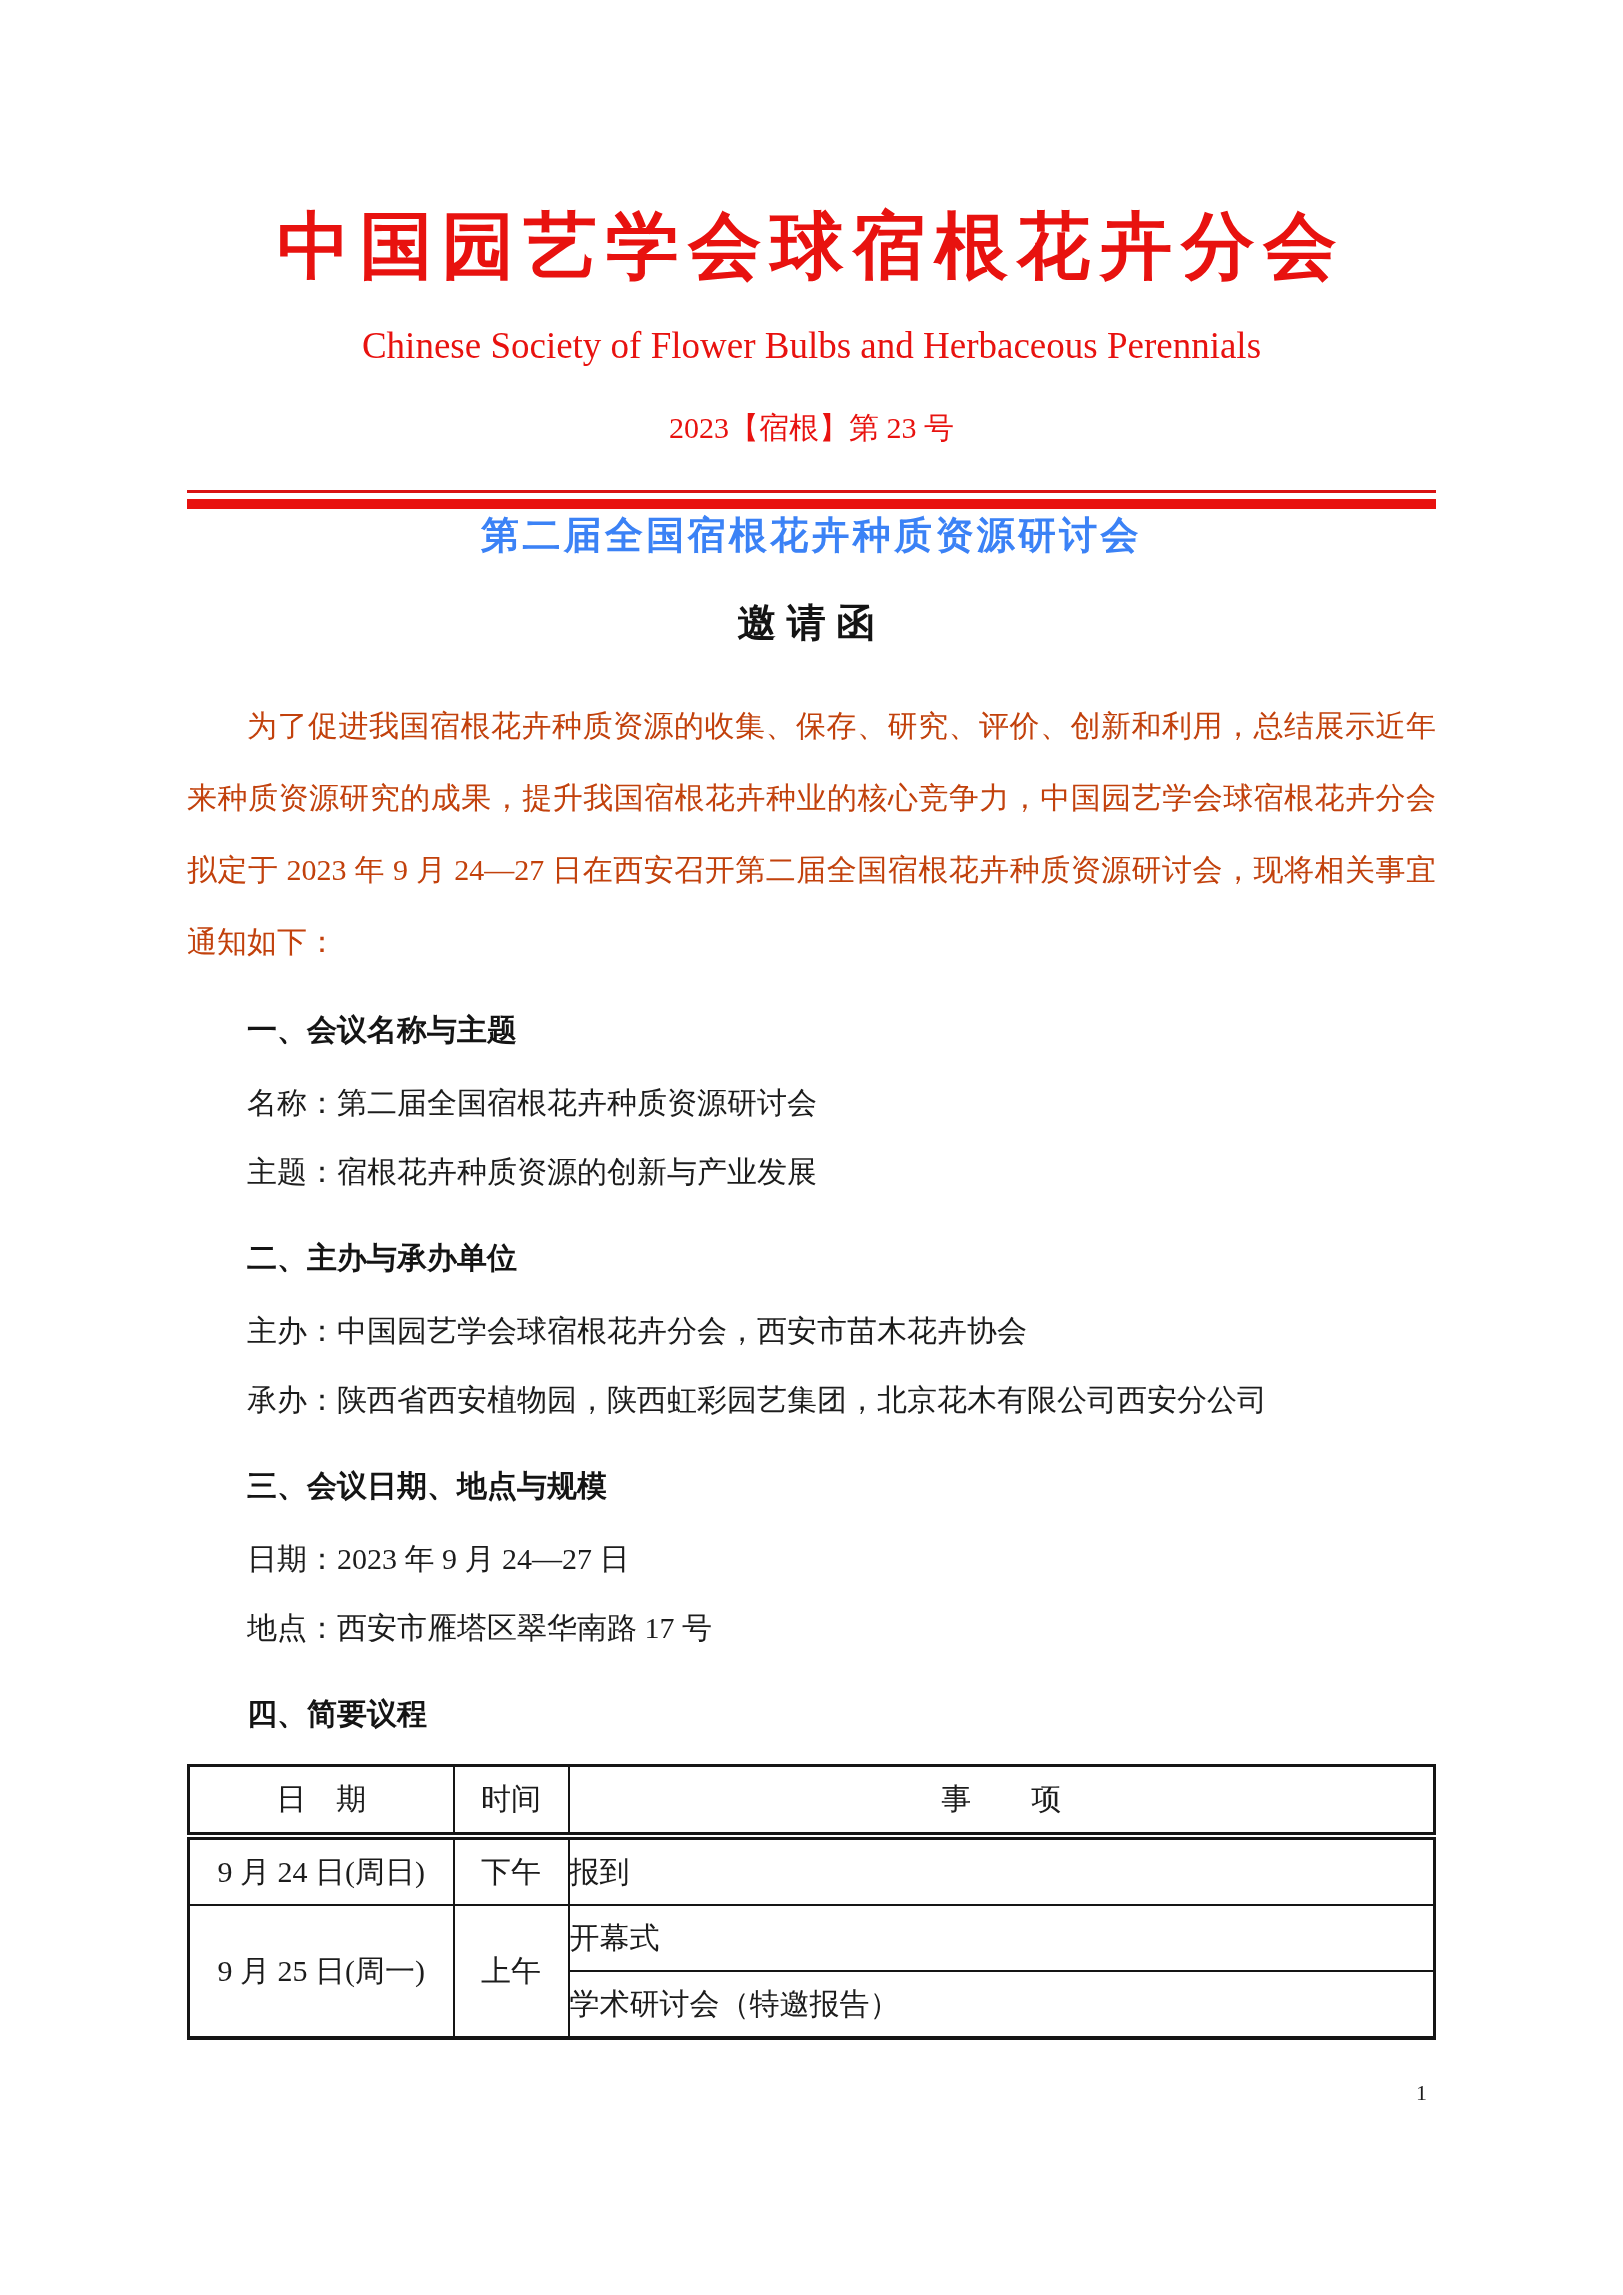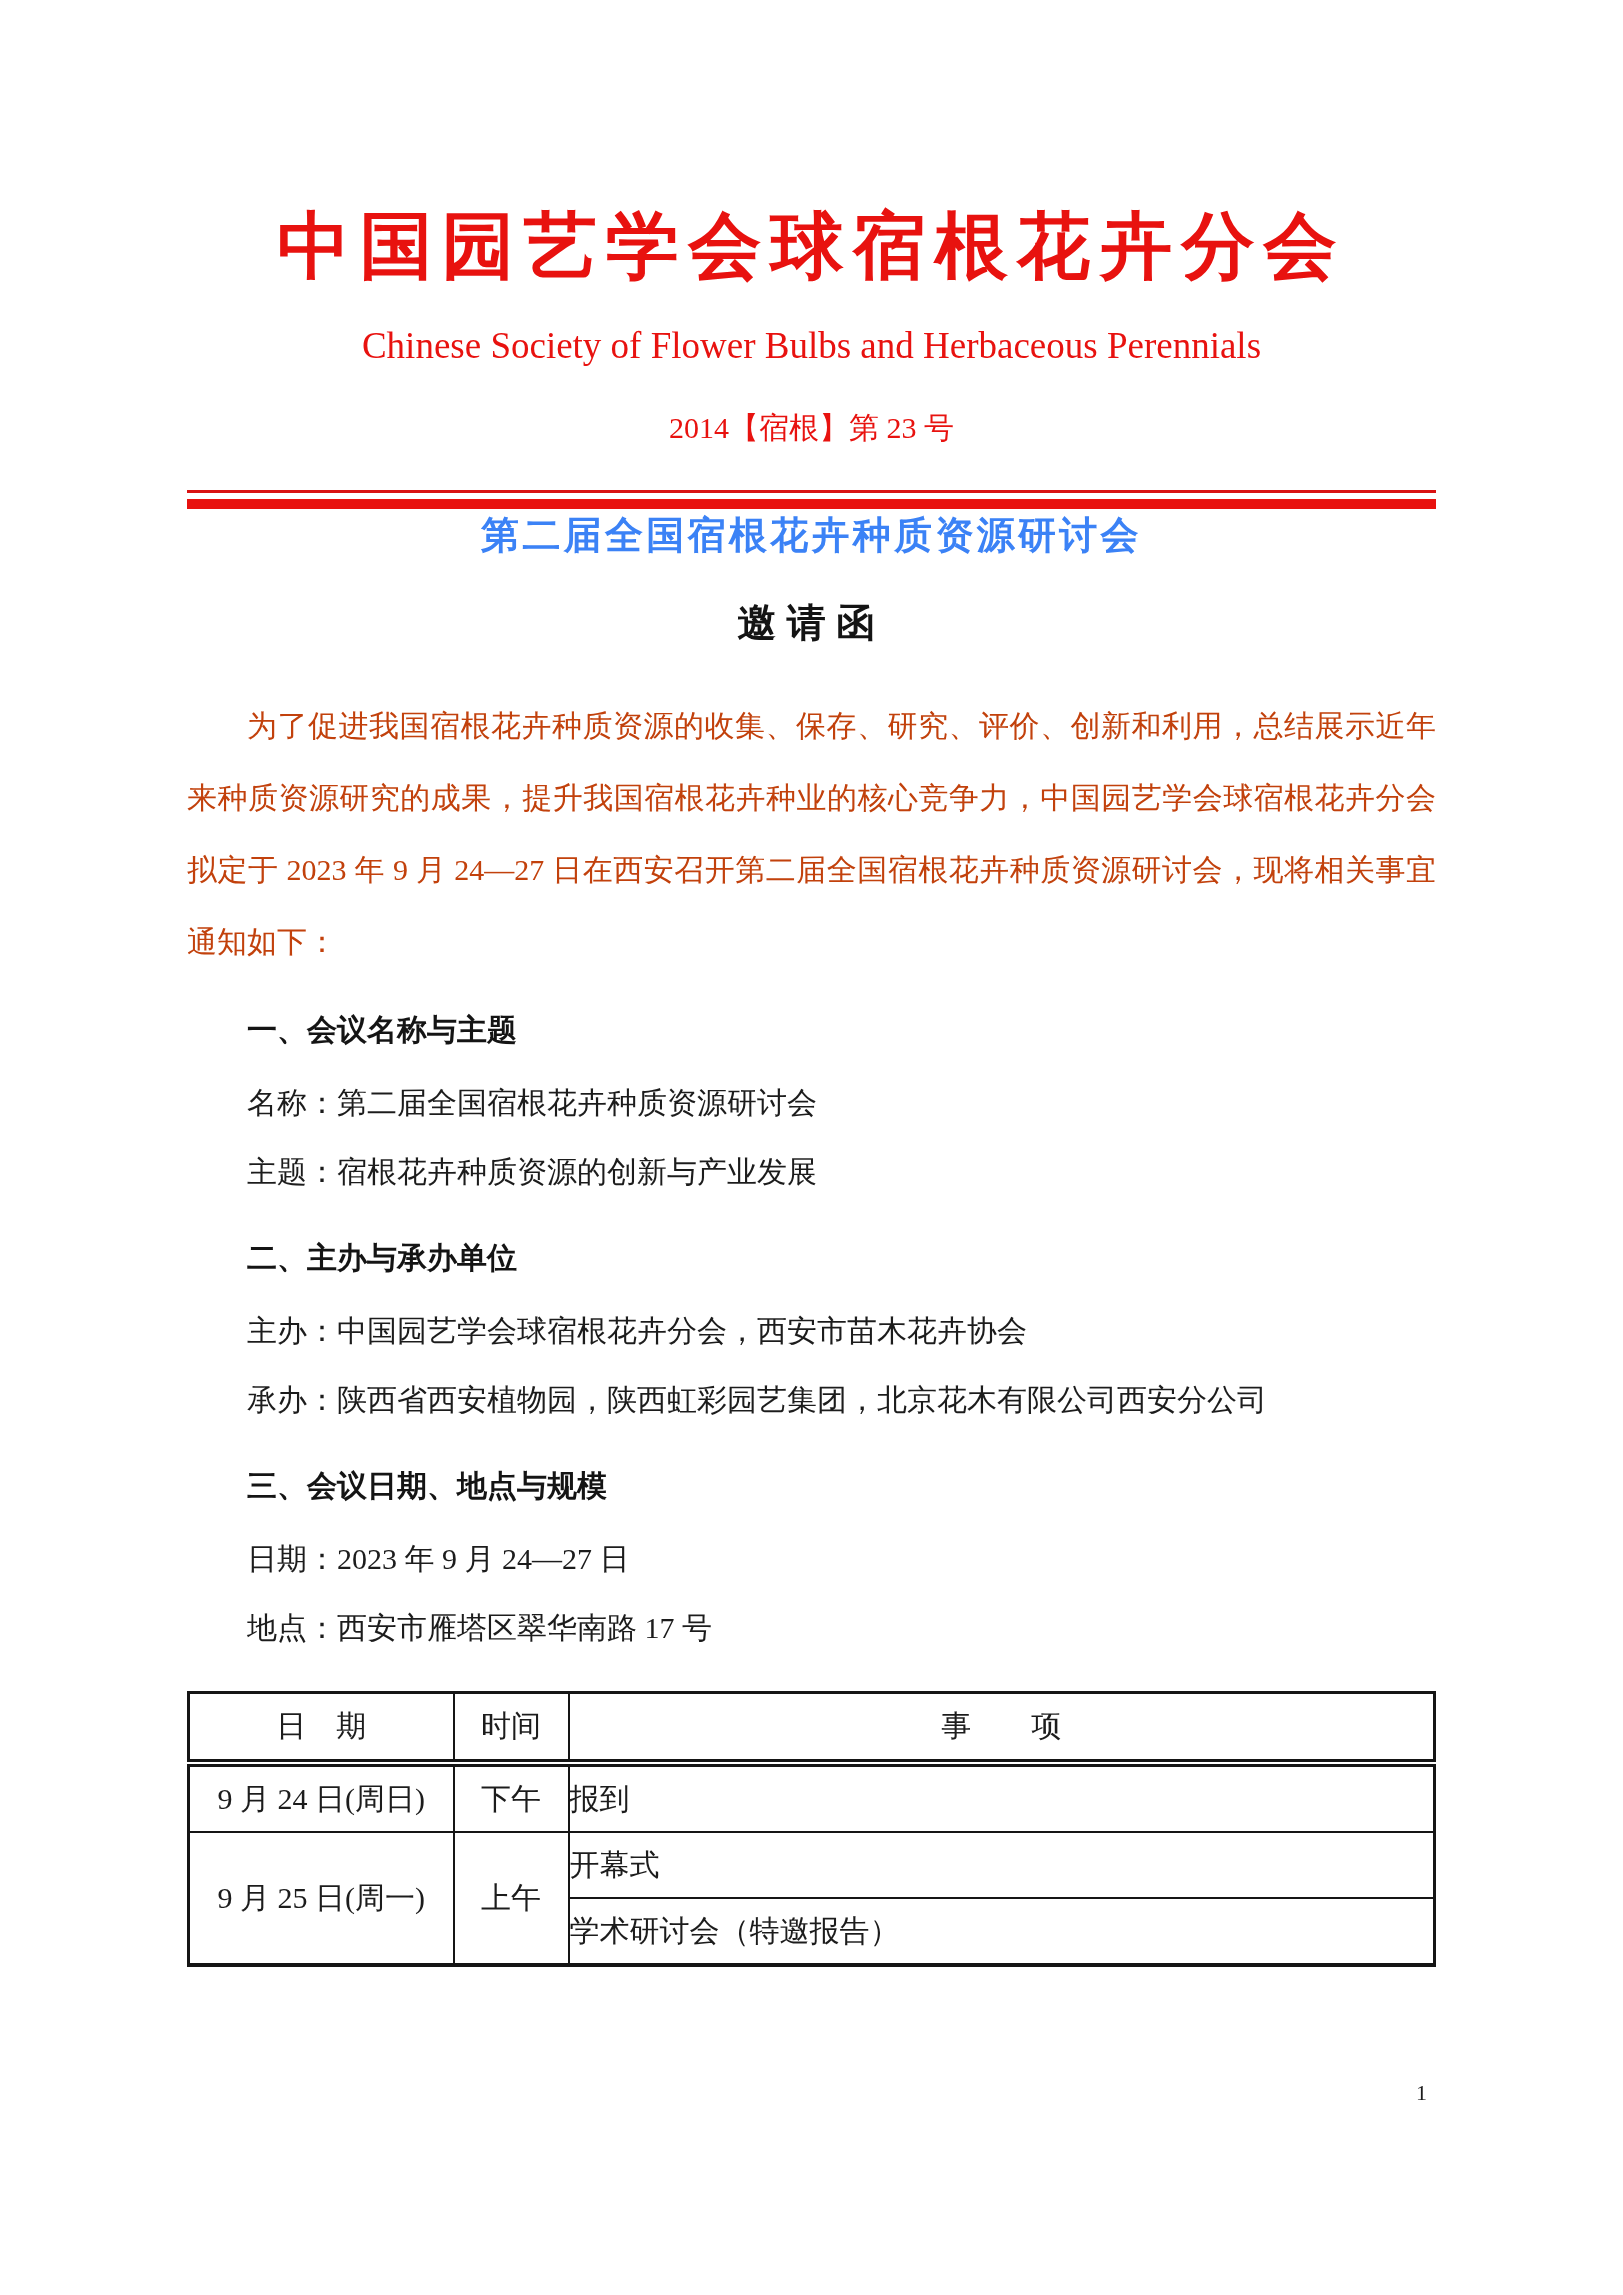--- a/index.html
+++ b/index.html
@@ -127,21 +127,21 @@
   }
 </style>
 </head>
 <body>
 
 <div class="page">
   <div class="content">
 
     <div class="org-cn">中国园艺学会球宿根花卉分会</div>
     <div class="org-en">Chinese Society of Flower Bulbs and Herbaceous Perennials</div>
-    <div class="doc-number">2014【宿根】第 23 号</div>
+    <div class="doc-number">2023【宿根】第 23 号</div>
 
     <div class="rule-thin"></div>
     <div class="rule-thick"></div>
 
     <div class="doc-title">第二届全国宿根花卉种质资源研讨会</div>
     <div class="doc-subtitle">邀请函</div>
 
     <p class="intro">为了促进我国宿根花卉种质资源的收集、保存、研究、评价、创新和利用，总结展示近年来种质资源研究的成果，提升我国宿根花卉种业的核心竞争力，中国园艺学会球宿根花卉分会拟定于 2023 年 9 月 24—27 日在西安召开第二届全国宿根花卉种质资源研讨会，现将相关事宜通知如下：</p>
 
     <div class="section">
@@ -161,20 +161,23 @@
     </div>
 
     <div class="section">
       <div class="section-heading">三、会议日期、地点与规模</div>
       <div class="section-items">
         <div class="section-item">日期：2023 年 9 月 24—27 日</div>
         <div class="section-item">地点：西安市雁塔区翠华南路 17 号</div>
       </div>
     </div>
 
+    <div class="section">
+      <div class="section-heading">四、简要议程</div>
+    </div>
 
     <table class="agenda">
       <colgroup>
         <col class="c-date">
         <col class="c-time">
         <col class="c-event">
       </colgroup>
       <thead>
         <tr>
           <th class="cell-center">日　期</th>

